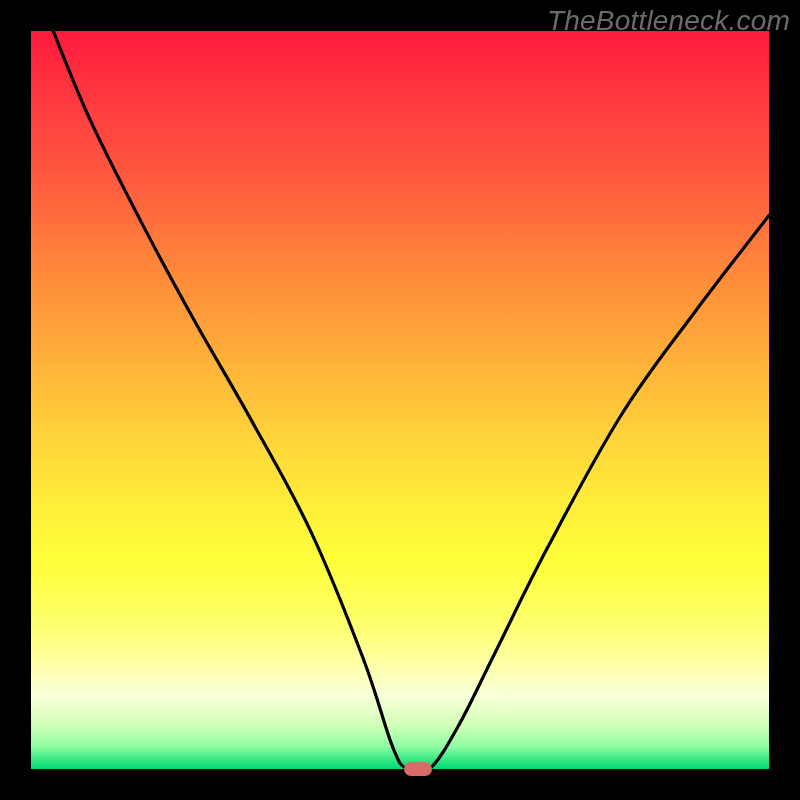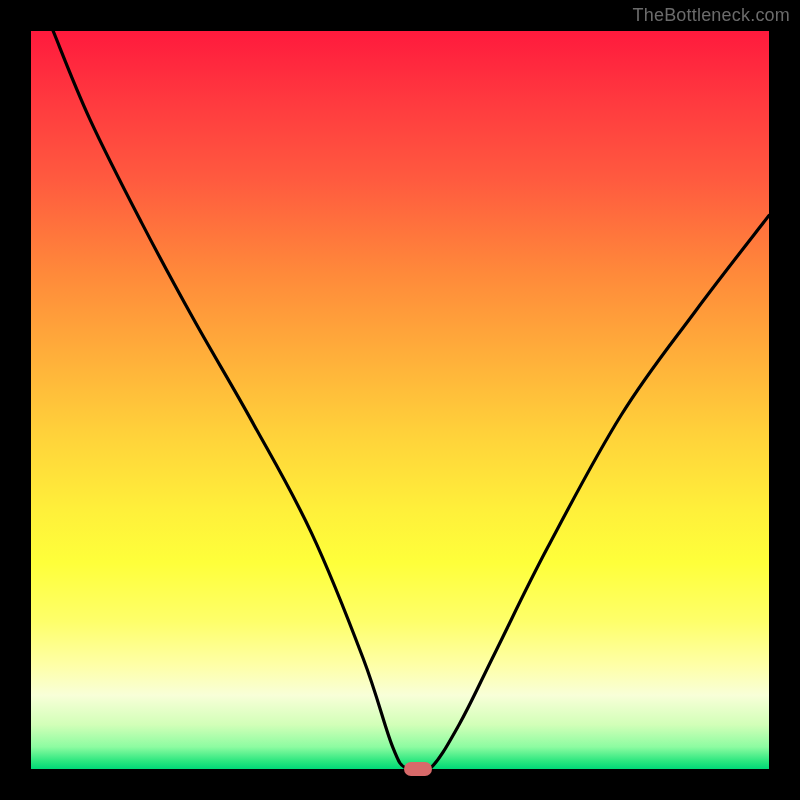--- a/index.html
+++ b/index.html
@@ -57,23 +57,24 @@
     top: 0;
     left: 0;
     width: 738px;
     height: 738px;
   }
   .attribution {
     position: absolute;
     top: 5px;
     right: 10px;
     color: #6b6b6b;
-    font-size: 18px;
+    font-size: 28px;
     font-weight: 500;
     letter-spacing: 0.2px;
+    font-style: italic;
   }
 </style>
 </head>
 <body>
 
 <div class="frame">
   <div class="plot">
     <svg class="curve" viewBox="0 0 738 738" preserveAspectRatio="none">
       <path id="curve-path" d="M 22.14 0 C 28.782 15.940799999999989, 43.099199999999996 54.02159999999995, 59.04 88.55999999999995 C 74.9808 123.09839999999994, 92.1024 156.01319999999998, 110.7 191.88 C 129.29760000000002 227.7468, 142.43400000000003 251.95319999999998, 162.36 287.82 C 182.286 323.6868, 200.1456 352.61640000000006, 221.4 391.14000000000004 C 242.6544 429.66360000000003, 260.514 459.3312000000001, 280.44 501.84000000000003 C 300.366 544.3488, 317.48760000000004 588.7764, 332.1 627.3 C 346.7124 665.8235999999999, 353.6496 695.934, 361.62 715.86 C 369.5904 735.7860000000001, 369.738 734.0148, 376.38 738 C 383.022 741.9852, 389.22120000000007 745.9704, 398.52000000000004 738 C 407.8188 730.0296, 416.08439999999996 714.9744000000001, 428.03999999999996 693.72 C 439.99559999999997 672.4656, 448.9992 651.8016, 464.94 619.92 C 480.8808 588.0383999999999, 494.0172 559.1088, 516.6 516.6 C 539.1828 474.0912, 563.832 426.2688, 590.4 383.76 C 616.968 341.2512, 637.6320000000001 316.3068, 664.2 280.44 C 690.768 244.57319999999999, 724.716 201.7692, 738 184.5" fill="none" stroke="#000000" stroke-width="3.2" stroke-linecap="round" stroke-linejoin="round"></path>
     </svg>

